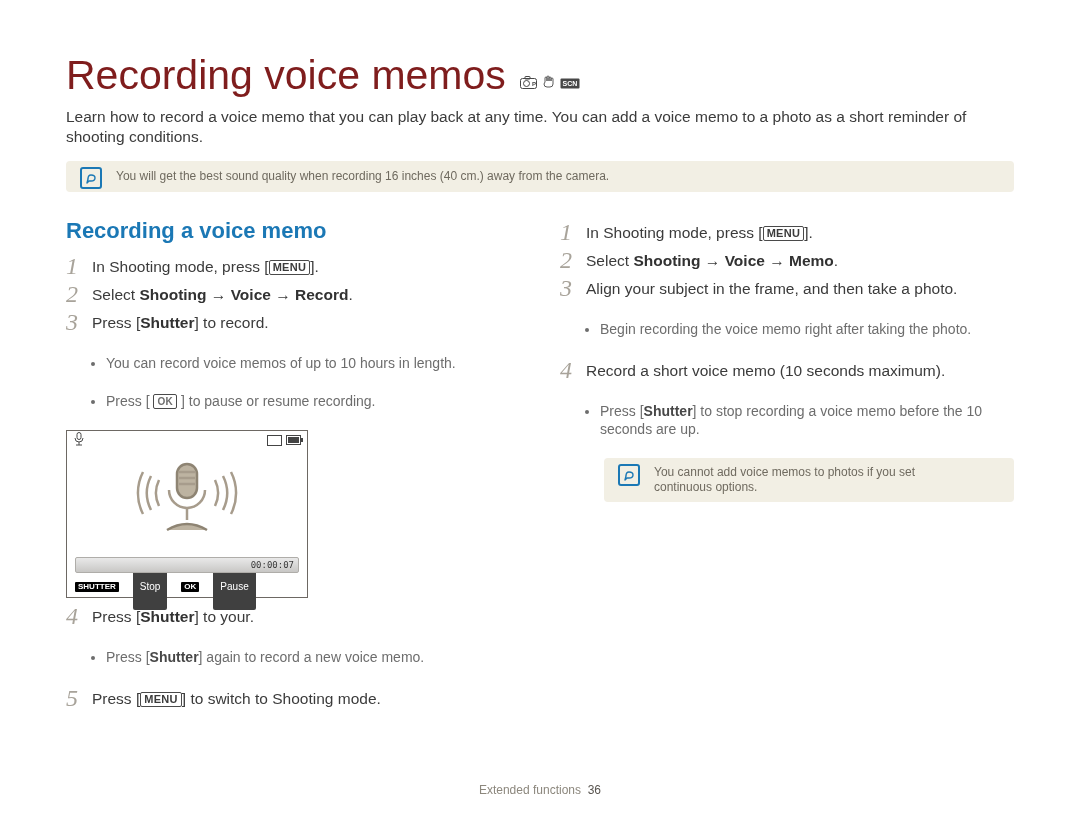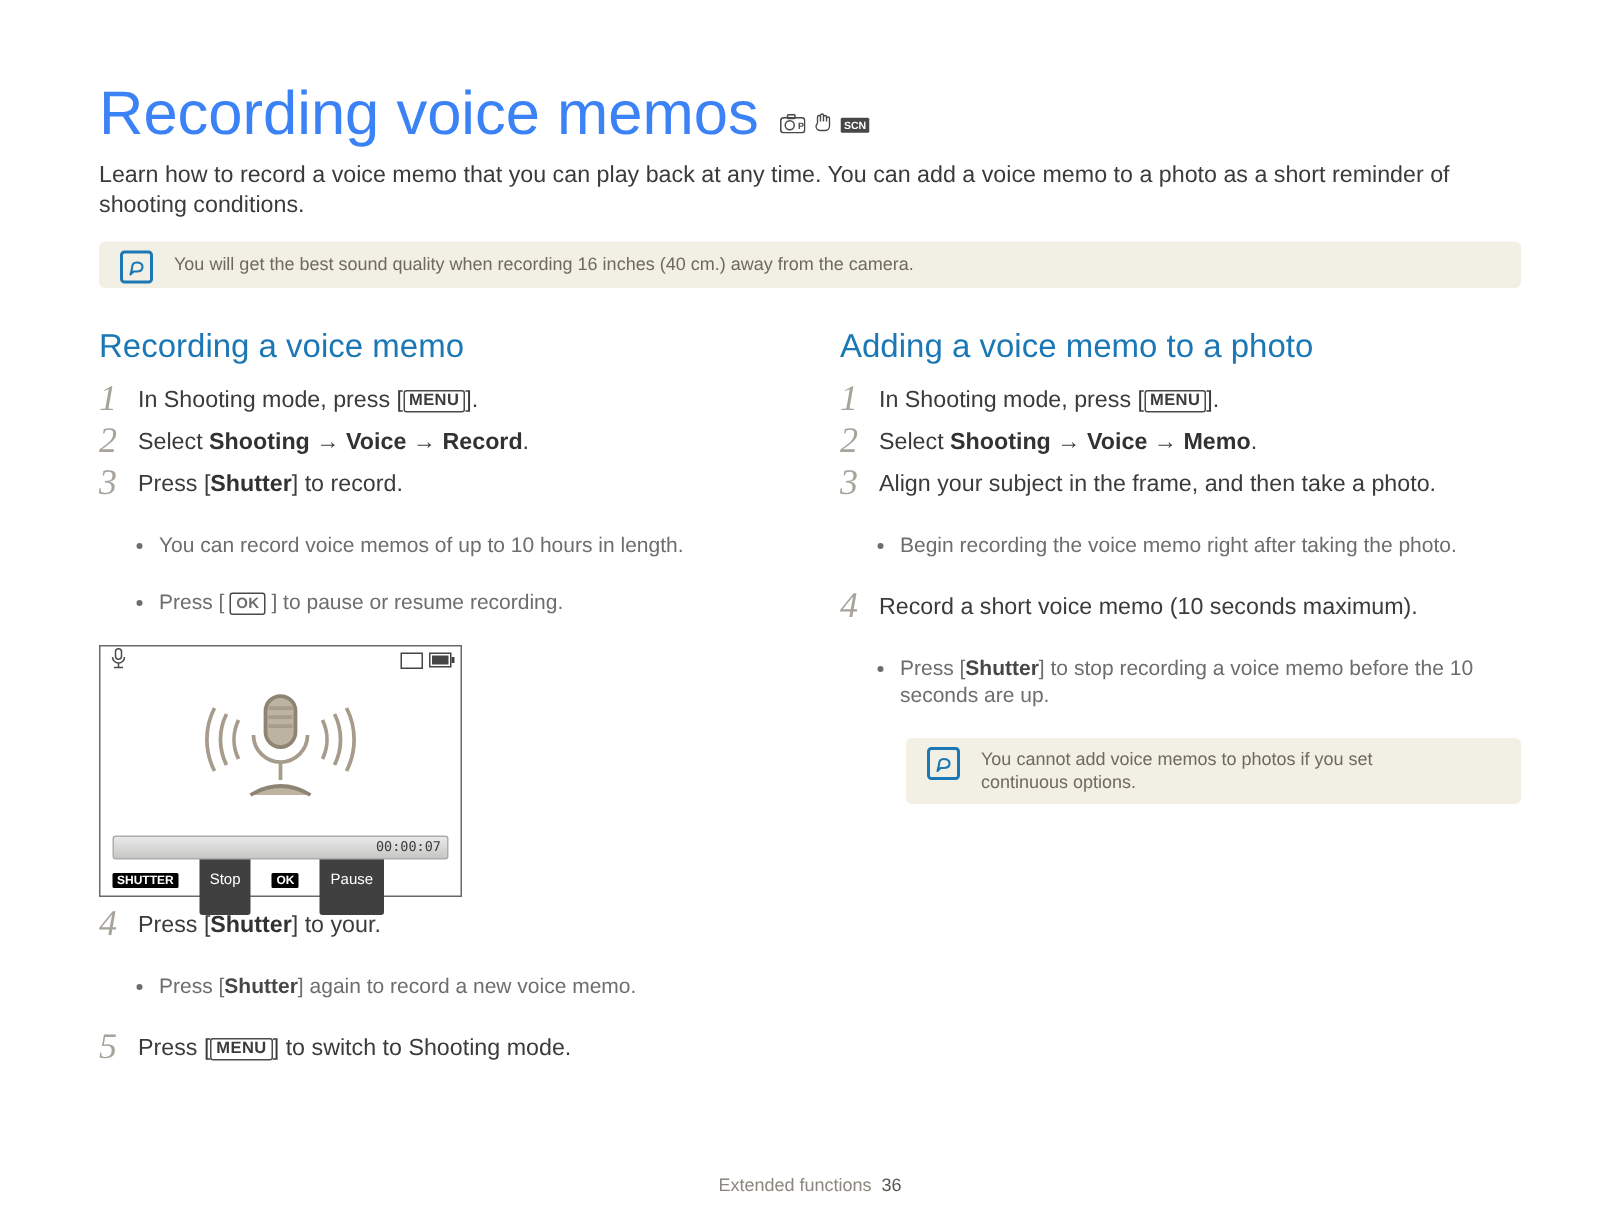--- a/index.html
+++ b/index.html
@@ -1,28 +1,28 @@
 <!DOCTYPE html>
 <html><head>
 <meta charset="utf-8">
 <style>
   html,body{margin:0;padding:0;background:#fff;font-family:Arial,Helvetica,sans-serif;color:#4a4a4a;}
   .page{width:1080px;height:815px;box-sizing:border-box;padding:52px 66px 0 66px;position:relative;}
   .title-row{display:flex;align-items:baseline;}
-  h1{font-family:"Arial Narrow",Arial,sans-serif;font-stretch:condensed;font-weight:400;font-size:41px;color:#3b82f6;margin:0;letter-spacing:0px;}
+  h1{font-family:"Arial Narrow",Arial,sans-serif;font-stretch:condensed;font-weight:400;font-size:41px;color:#7f1d1d;margin:0;letter-spacing:0px;}
   .mode-icons{margin-left:14px;display:flex;align-items:baseline;gap:5px;}
   .mode-icons span{font-size:14px;color:#474747;}
   .intro{font-size:15.5px;line-height:1.28;margin:8px 0 14px 0;color:#3b3b3b;font-weight:300;}
   .tip-box{background:#f2efe4;border-radius:4px;padding:8px 60px 8px 50px;position:relative;margin-bottom:26px;}
   .tip-box .tip-icon{position:absolute;left:14px;top:6px;width:18px;height:18px;border:2px solid #1b78b5;border-radius:3px;display:flex;align-items:center;justify-content:center;}
   .tip-box .tip-icon svg{width:12px;height:12px;}
   .tip-text{font-size:12px;color:#6f6a5f;line-height:1.25;}
   .columns{display:flex;gap:40px;}
   .col{flex:1;min-width:0;}
-  h2{font-size:22px;font-weight:400;color:#1b78b5;margin:0 0 10px 0;}
+  h2{font-size:22px;font-weight:700;color:#1b78b5;margin:0 0 10px 0;}
   .step{display:flex;align-items:flex-start;margin:2px 0 4px 0;}
   .step-num{font-family:Georgia,"Times New Roman",serif;font-style:italic;font-size:24px;color:#a8a39a;width:26px;flex:none;line-height:1;}
   .step-body{font-size:15.5px;line-height:1.35;padding-top:3px;color:#3b3b3b;}
   .step-body b{font-weight:700;color:#323232;}
   .menu-box{display:inline-block;border:1px solid #4a4a4a;border-radius:2px;padding:0 3px;font-size:11px;font-weight:700;letter-spacing:0.3px;vertical-align:1px;line-height:13px;}
   .ok-box{display:inline-block;border:1px solid #4a4a4a;border-radius:2px;padding:0 3px;font-size:10px;font-weight:700;letter-spacing:0.3px;vertical-align:1px;line-height:13px;}
   ul.sub{margin:2px 0 6px 26px;padding:0 0 0 14px;font-size:14px;color:#6d6d6d;}
   ul.sub li{margin:20px 0;line-height:1.3;}
   ul.sub b{color:#474747;}
   .screen-wrap{margin:6px 0 6px 0;}
@@ -178,21 +178,20 @@
 
       <div class="step">
         <div class="step-num">5</div>
         <div class="step-body">
           <span>Press [</span><span class="menu-box">MENU</span><span>] to switch to Shooting mode.</span>
         </div>
       </div>
     </div>
 
     <div class="col">
-      <h2>Adding a voice memo to a photo</h2>
 
       <div class="step">
         <div class="step-num">1</div>
         <div class="step-body">
           <span>In Shooting mode, press [</span><span class="menu-box">MENU</span><span>].</span>
         </div>
       </div>
 
       <div class="step">
         <div class="step-num">2</div>

